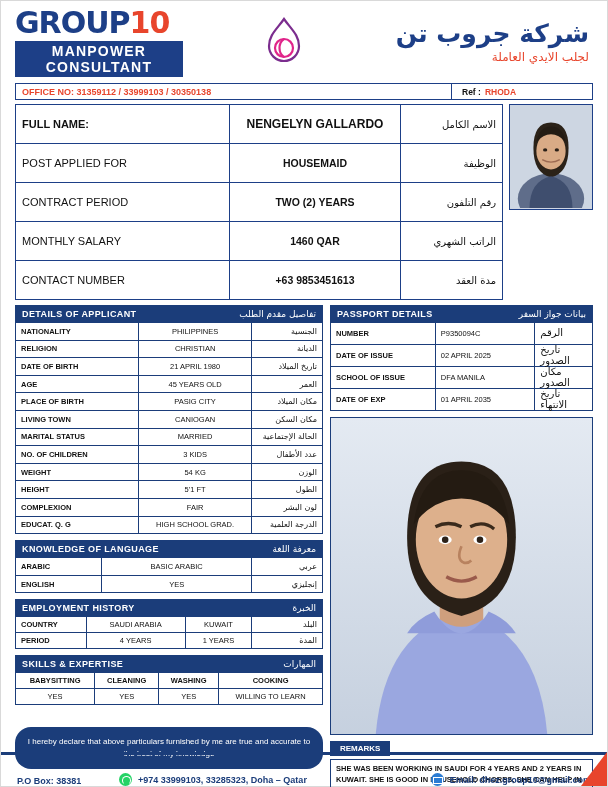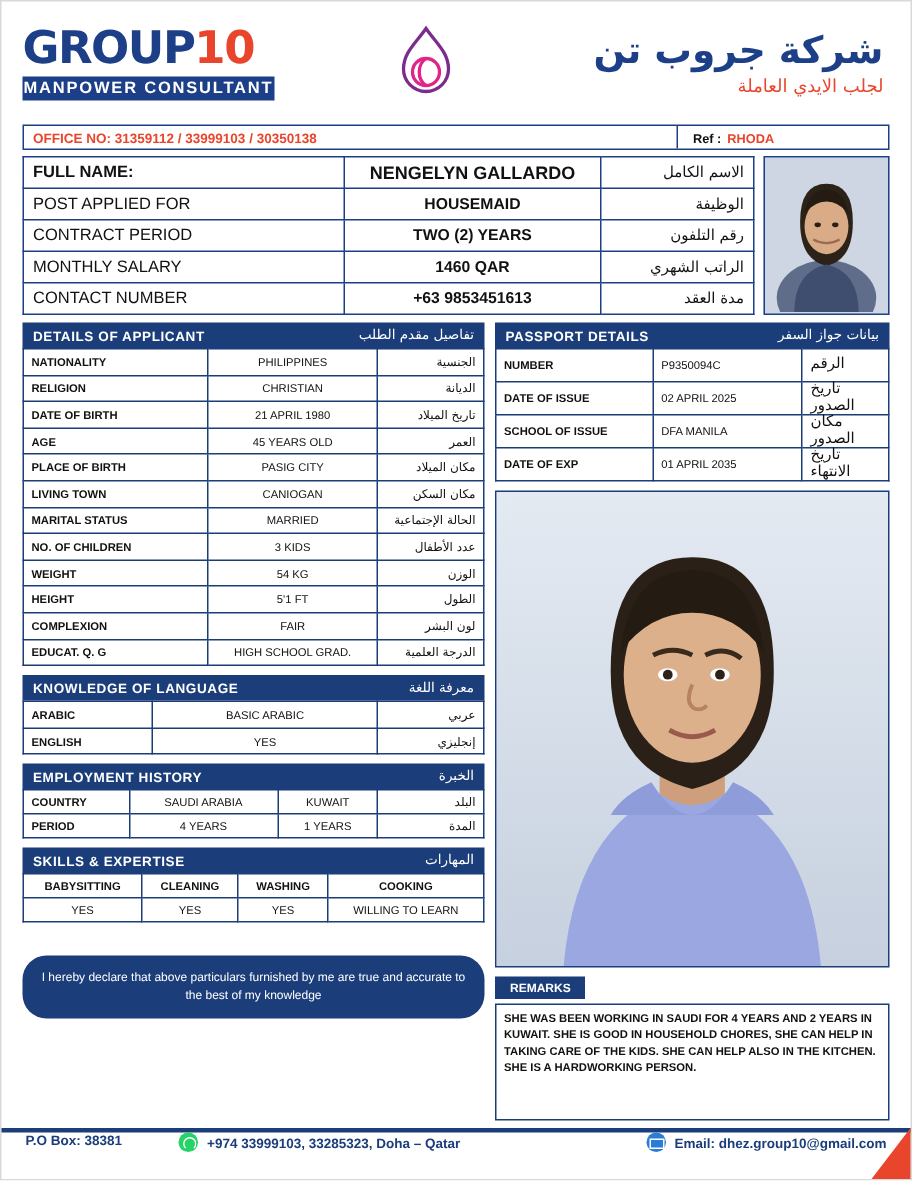--- a/index.html
+++ b/index.html
@@ -38,21 +38,21 @@
     color: #1d3f87;
     line-height: 1;
   }
   .logo-main .ten {
     color: #e8452c;
   }
   .logo-sub {
     margin-top: 3px;
     background: #1d3f87;
     color: #fff;
-    font-size: 11px;
+    font-size: 14px;
     letter-spacing: 1.2px;
     text-align: center;
     padding: 2px 0 2px 0;
     width: 168px;
     font-weight: bold;
   }
   .logo-mid {
     flex: 1;
     display: flex;
     justify-content: center;
@@ -117,21 +117,21 @@
     align-items: flex-start;
   }
   .top-table {
     flex: 1;
     border: 1px solid #1d3f87;
     border-collapse: collapse;
     width: 100%;
   }
   .top-table td {
     border: 1px solid #1d3f87;
-    height: 21px;
+    height: 39px;
     font-size: 10px;
     padding: 0 6px;
   }
   .top-table td.lbl { width: 44%; font-size: 11px; }
   .top-table td.val { width: 35%; text-align: center; font-weight: bold; font-size: 10.5px; }
   .top-table td.ar  { width: 21%; text-align: right; font-family: "DejaVu Sans", sans-serif; direction: rtl; font-size: 10px; }
   .top-table tr.name td.lbl { font-weight: bold; }
   .top-table tr.name td.val { font-weight: bold; font-size: 12px; }
 
   .photo-box {
@@ -244,21 +244,21 @@
     margin-top: 22px;
   }
 
   
   .footer {
     position: absolute;
     left: 0; right: 0; bottom: 0;
     height: 34px;
     border-top: 3px solid #1b3d7a;
     display: flex;
-    align-items: flex-start;
+    align-items: flex-end;
     padding: 0 16px;
     font-size: 9px;
     font-weight: bold;
     color: #1b3d7a;
     gap: 10px;
   }
   .footer .pobox { width: 92px; }
   .footer .mid { flex: 1; display: flex; align-items: center; gap: 6px; }
   .footer .right { display: flex; align-items: center; gap: 6px; }
   .wa-icon {

